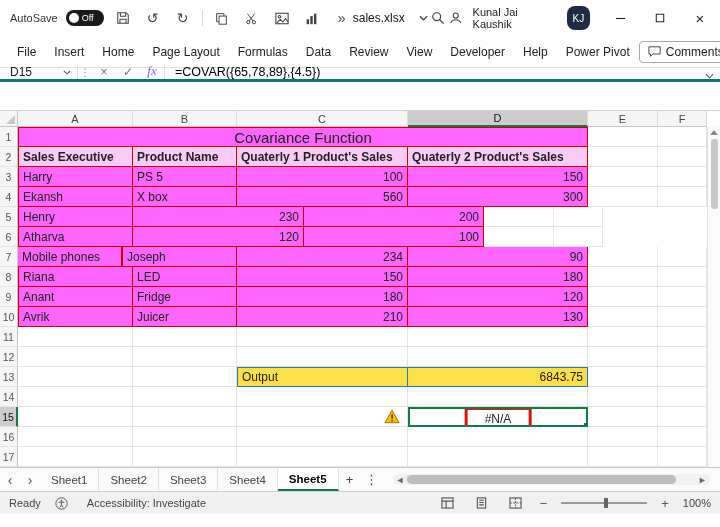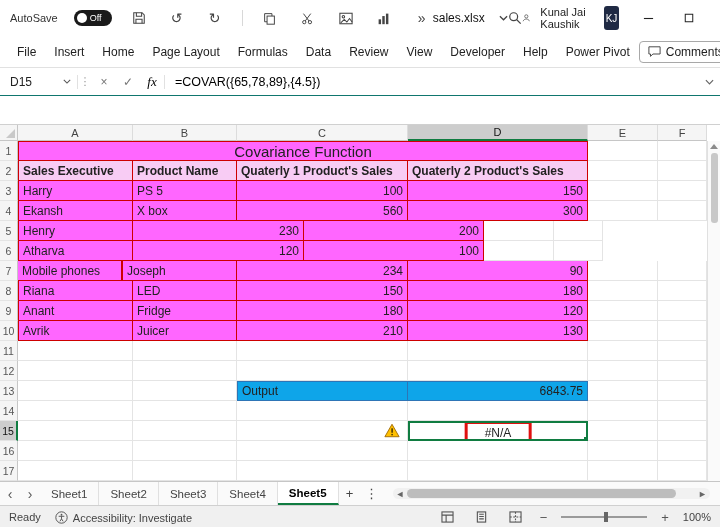--- a/index.html
+++ b/index.html
@@ -2,45 +2,45 @@
 <html><head>
 <meta charset="utf-8">
 <style>
   *{margin:0;padding:0;box-sizing:border-box}
   html,body{width:720px;height:527px;overflow:hidden;background:#fff;
     font-family:"Liberation Sans",sans-serif;color:#222;-webkit-font-smoothing:antialiased}
   svg{display:block}
 
   
   .titlebar{height:36px;display:flex;align-items:center;background:#fff;padding-left:10px}
-  .tb-left{display:flex;align-items:center;gap:16px}
+  .tb-left{display:flex;align-items:center;gap:8px}
   .autosave{font-size:11px;color:#333}
   .toggle{width:38px;height:16px;border-radius:8px;background:#1a1a1a;display:flex;align-items:center;padding:0 3px;gap:3px;cursor:pointer}
   .knob{width:10px;height:10px;border-radius:50%;background:#fff}
   .toggle-text{font-size:9px;color:#fff}
   .tbicon{width:22px;height:22px;display:flex;align-items:center;justify-content:center;color:#444;font-size:14px;border-radius:3px;cursor:pointer}
   .tbsep{width:1px;height:16px;background:#d8d8d8}
   .tb-title{display:flex;align-items:center;gap:14px;font-size:12px;color:#111;cursor:pointer}
   .tb-user{display:flex;align-items:center;gap:10px;font-size:11px;color:#222}
-  .badge{width:24px;height:24px;background:#1f2a44;color:#fff;font-size:10px;display:flex;align-items:center;justify-content:center;border-radius:3px}
+  .badge{width:24px;height:24px;background:#1f2a44;color:#fff;font-size:10px;display:flex;align-items:center;justify-content:center;border-radius:8px}
   .winctl{display:flex;align-items:stretch;height:36px;margin-left:10px}
   .winbtn{width:40px;display:flex;align-items:center;justify-content:center;color:#222;font-size:15px;cursor:pointer}
   .spacer{flex:1}
 
   
   .ribbonrow{height:31px;display:flex;align-items:center;padding:0 8px;background:#fff}
   .rtab{padding:4px 9px;font-size:12px;color:#222;cursor:pointer;white-space:nowrap}
   .comments-btn{display:flex;align-items:center;gap:5px;border:1px solid #a8a8a8;border-radius:4px;height:22px;padding:0 8px;font-size:12px;color:#222;background:#fff;cursor:pointer}
 
   
-  .formulabar{height:29px;display:flex;align-items:center;border-top:1px solid #e1e1e1;border-bottom:1px solid #0f766e;background:#fff}
+  .formulabar{height:15px;display:flex;align-items:flex-end;border-top:1px solid #e1e1e1;border-bottom:3px solid #0f766e;background:#fff}
   .namebox{width:78px;display:flex;align-items:center;justify-content:space-between;padding:0 6px 0 10px;font-size:12px;border-right:1px solid #e1e1e1;cursor:pointer}
   .fb-dots{width:14px;display:flex;align-items:center;justify-content:center;color:#999;font-size:11px}
   .fb-btn{width:24px;display:flex;align-items:center;justify-content:center;color:#777;font-size:12px;cursor:pointer}
-  .fx{font-family:"Liberation Serif",serif;font-style:italic;font-size:13px;color:#000000}
+  .fx{font-family:"Liberation Serif",serif;font-style:italic;font-size:13px;color:#8b5cf6}
   .fb-input{flex:1;display:flex;align-items:center;padding-left:10px;font-size:12.5px;color:#000;border-left:1px solid #e1e1e1}
   .fb-collapse{width:22px;display:flex;align-items:center;justify-content:center;color:#666;cursor:pointer}
 
   .ribbon-gap{height:28px;background:#fff}
 
   
   .sheet{height:357px;position:relative;background:#fff}
   .gridhead{display:flex;height:17px;border-top:1px solid #d0d0d0}
   .corner{width:18px;background:#f5f5f5;border-right:1px solid #c6c6c6;border-bottom:1px solid #c6c6c6;position:relative;cursor:pointer}
   .corner:after{content:"";position:absolute;right:2px;bottom:2px;border-left:9px solid transparent;border-bottom:9px solid #c9c9c9}
@@ -49,21 +49,21 @@
   .row{display:flex;height:20px}
   .rh{width:18px;background:#f5f5f5;border-right:1px solid #c6c6c6;border-bottom:1px solid #e4e4e4;font-size:10.5px;color:#555;display:flex;align-items:center;justify-content:center;cursor:pointer}
   .rh.sel{background:#cdcdcd;border-right:2px solid #107C41;color:#111}
   .c{border-right:1px solid #e4e4e4;border-bottom:1px solid #e4e4e4;font-size:12px;display:flex;align-items:center;padding:0 4px;white-space:nowrap;overflow:hidden;cursor:cell;position:relative}
   .num{justify-content:flex-end}
   .wa{width:115px}.wb{width:104px}.wc{width:171px}.wd{width:180px}.we{width:70px}.wf{width:49px}.wm{width:570px}
   .pink{background:#FF66FF;border-right:1px solid #ce0000;border-bottom:1px solid #ce0000}
   .bl{border-left:1px solid #ce0000}
   .hdr2{background:#F8CCF4;font-weight:bold}
   .title-cell{background:#FF66FF;border:1px solid #ce0000;justify-content:center;font-size:15px}
-  .out{background:#0ea5e9;border:1px solid #2E75B6}
+  .out{background:#fde047;border:1px solid #2E75B6}
   .out.vr{border-left:none;justify-content:flex-end}
   .warncell{justify-content:flex-end;padding-right:7px}
   .selcell{border:2px solid #107C41;justify-content:center;padding:0}
   .na-box{position:absolute;left:50%;top:-2px;transform:translateX(-50%);border:3px solid #e01010;background:#fff;height:24px;padding:8px 17px;display:flex;align-items:center;font-size:12px;z-index:5}
   .fillhandle{position:absolute;right:-3px;bottom:-3px;width:6px;height:6px;background:#107C41;border:1px solid #fff;z-index:6}
   .vscroll{position:absolute;top:17px;right:0;bottom:0;width:13px;background:#fafafa;border-left:1px solid #e0e0e0;cursor:pointer}
   .vup{margin:3px auto 4px;width:0;height:0;border-left:4px solid transparent;border-right:4px solid transparent;border-bottom:5px solid #8a8a8a}
   .vthumb{width:7px;margin:0 auto;height:70px;background:#c8c8c8;border-radius:3px}
 
   
@@ -71,21 +71,21 @@
   .navbtn{width:20px;display:flex;align-items:center;justify-content:center;color:#555;font-size:14px;cursor:pointer}
   .tab{padding:0 11px;font-size:11.5px;color:#444;display:flex;align-items:center;border-right:1px solid #e0e0e0;cursor:pointer}
   .tab.active{background:#fff;color:#000;font-weight:bold;border-bottom:2px solid #107C41}
   .smallbtn{width:22px;display:flex;align-items:center;justify-content:center;color:#444;font-size:13px;cursor:pointer}
   .hscroll{flex:1;margin:6px 10px;background:#f1f1f1;border-radius:6px;position:relative;display:flex;align-items:center;cursor:pointer}
   .harrow{font-size:9px;color:#666;padding:0 3px}
   .hthumb{position:absolute;left:14px;right:34px;top:1px;bottom:1px;background:#bdbdbd;border-radius:5px}
 
   
   .statusbar{height:23px;background:#f0f0f0;border-top:1px solid #d0d0d0;display:flex;align-items:center;font-size:11px;color:#444;padding:0 9px;gap:14px}
-  .sb-group{display:flex;align-items:flex-end;gap:5px;cursor:pointer}
+  .sb-group{display:flex;align-items:center;gap:19px;cursor:pointer}
   .viewbtn{width:20px;height:18px;display:flex;align-items:center;justify-content:center;cursor:pointer}
   .zoomtrack{width:86px;height:2px;background:#9a9a9a;position:relative;cursor:pointer}
   .zoomthumb{position:absolute;left:50%;top:-4px;width:4px;height:10px;background:#666}
   .zoomsign{font-size:13px;color:#555;cursor:pointer}
 </style>
 </head>
 <body>
 
 <div class="titlebar">
   <div class="tb-left">

